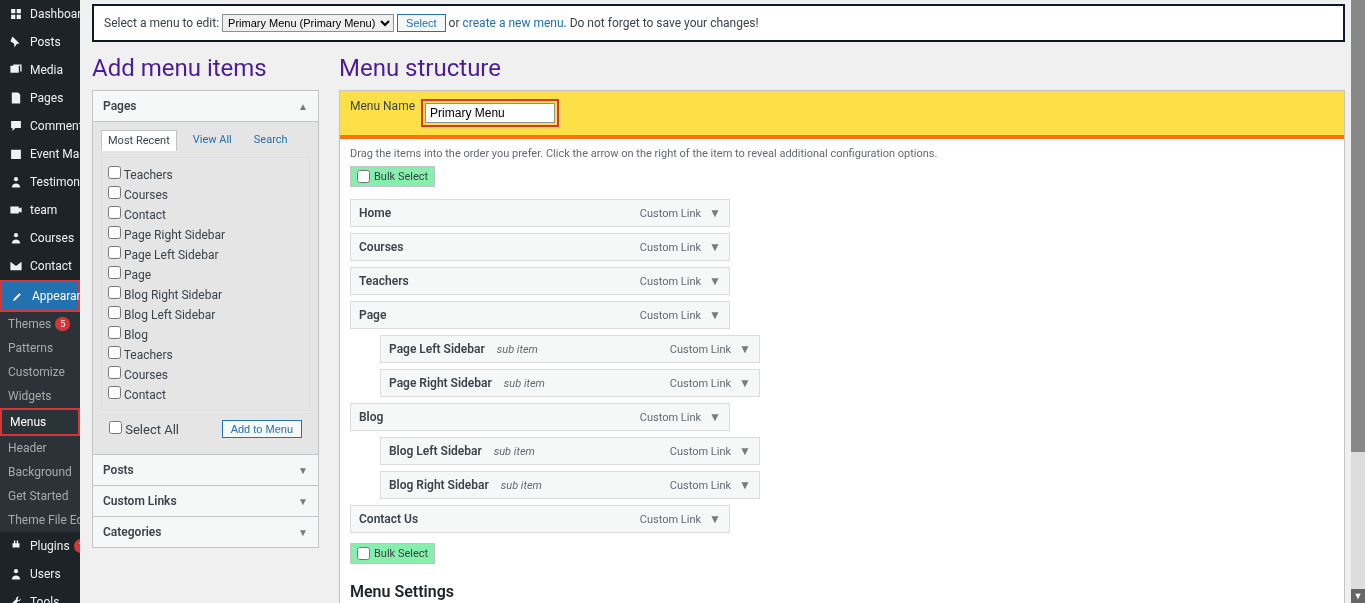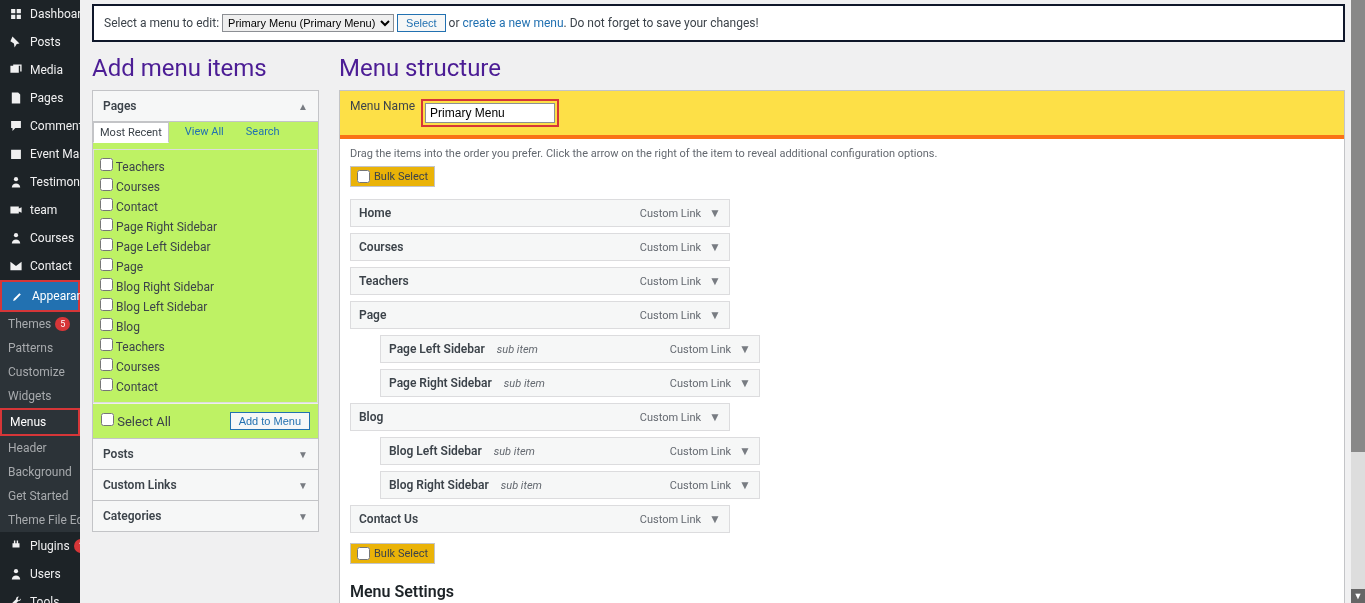--- a/index.html
+++ b/index.html
@@ -29,35 +29,35 @@
 .cols { display: flex; gap: 20px; margin-top: 12px; }
 .col-left { width: 227px; flex-shrink: 0; }
 .col-right { flex: 1; }
 
 h2 { font-size: 24px; font-weight: 400; color: #4c1d95; margin-bottom: 8px; }
 h3 { font-size: 16px; font-weight: 600; color: #1d2327; margin: 12px 0 8px; }
 .subhead { font-size: 14px; color: #646970; margin-bottom: 6px; }
 
 .accordion { border: 1px solid #c3c4c7; background: #f6f7f7; margin-bottom: -1px; }
 .acc-head { padding: 8px 10px; font-size: 12px; font-weight: 600; display: flex; justify-content: space-between; align-items: center; cursor: pointer; }
-.acc-body { background: #bef264; border-top: 1px solid #c3c4c7; }
+.acc-body { background: #e5e5e5; border-top: 1px solid #c3c4c7; padding: 8px; }
 .tabs { display: flex; gap: 10px; font-size: 11px; margin-bottom: 6px; }
 .tabs .tab { padding: 3px 6px; cursor: pointer; }
 .tabs .tab.active { border: 1px solid #c3c4c7; border-bottom-color: #fff; background: #fff; }
 .tabs .tab.link { color: #2271b1; }
 .checklist { border: 1px solid #ddd; padding: 6px; max-height: 260px; overflow: auto; font-size: 12px; }
 .checklist label { display: block; padding: 2px 0; }
 .acc-foot { display: flex; justify-content: space-between; align-items: center; padding: 8px; border-top: 1px solid #eee; }
 
 .struct-box { border: 1px solid #c3c4c7; background: #fff; }
 .struct-hd { background: #fde047; border-bottom: 4px solid #f97316; padding: 8px 10px; display: flex; align-items: flex-start; gap: 6px; font-size: 12px; }
 .struct-hd input[type=text] { border: 1px solid #8c8f94; padding: 2px 4px; font-size: 12px; width: 130px; }
 .struct-body { padding: 8px 10px; }
 .desc { font-size: 11px; color: #646970; }
-.bulk { border: 1px solid #c3c4c7; display: inline-flex; align-items: center; gap: 4px; padding: 3px 6px; margin: 6px 0; font-size: 11px; background: #eab308; }
+.bulk { border: 1px solid #c3c4c7; display: inline-flex; align-items: center; gap: 4px; padding: 3px 6px; margin: 6px 0; font-size: 11px; background: #86efac; }
 
 .menu-item { width: 380px; border: 1px solid #dcdcde; background: #f6f7f7; margin-top: 6px; display: flex; align-items: center; padding: 6px 8px; font-size: 12px; cursor: move; }
 .menu-item.sub { margin-left: 30px; }
 .menu-item .mi-title { font-weight: 600; }
 .menu-item .mi-sub { font-style: italic; color: #646970; margin-left: 12px; font-size: 11px; }
 .menu-item .mi-type { margin-left: auto; color: #646970; font-size: 11px; }
 .menu-item .mi-arrow { margin-left: 8px; color: #787c82; }
 
 svg { width: 14px; height: 14px; fill: currentColor; }
 .arrow-sm { font-size: 10px; color: #787c82; }

